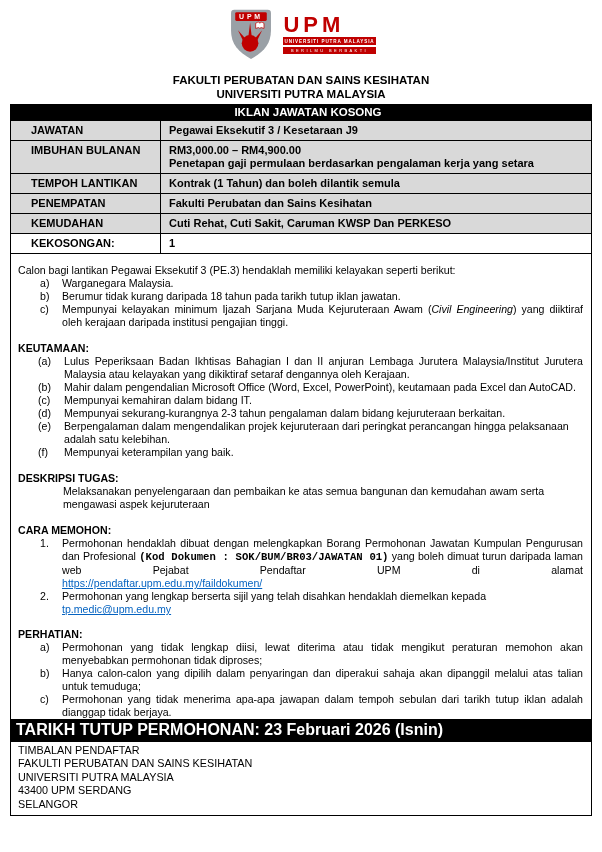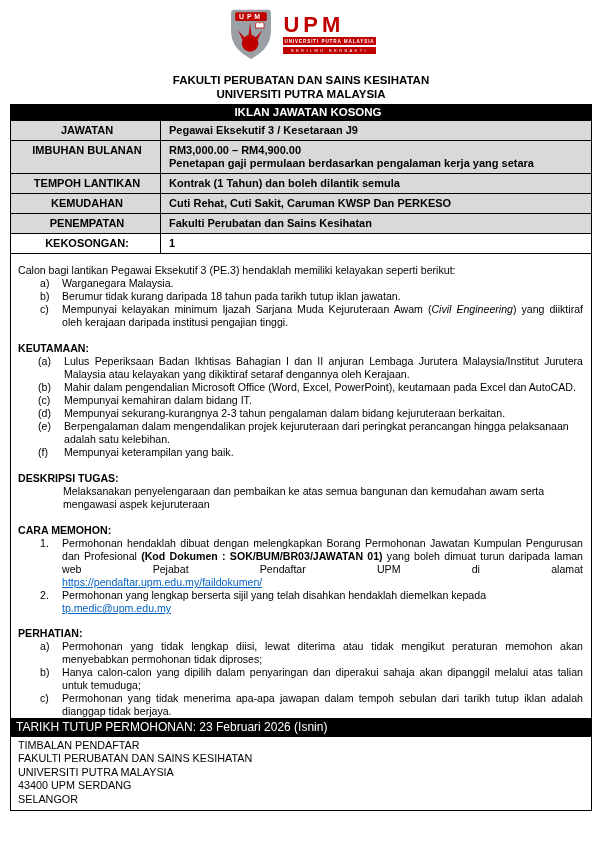--- a/index.html
+++ b/index.html
@@ -21,44 +21,44 @@
   
   .titles { text-align:center; margin-top:9px; font-weight:bold; font-size:11.5px; line-height:14px; }
 
   
   .banner { background:#000; color:#fff; font-weight:bold; font-size:11.5px; text-align:center; padding:2px 0 3px 14px; margin-top:3px; }
 
   
   .info-table { border-left:1px solid #000; border-right:1px solid #000; }
   .irow { display:flex; border-bottom:1px solid #000; background:#d9d9d9; }
   .irow.white { background:#ffffff; }
-  .ilabel { width:150px; border-right:1px solid #000; font-weight:bold; font-size:11px; padding:3px 4px 3px 7px; line-height:13px;text-align:center; }
+  .ilabel { width:150px; border-right:1px solid #000; font-weight:bold; font-size:11px; padding:3px 4px 3px 20px; line-height:13px; }
   .ivalue { flex:1; font-weight:bold; font-size:11px; padding:3px 4px 3px 8px; line-height:13px; }
 
   
   .body-box {
     border-left:1px solid #000; border-right:1px solid #000;
     padding:10px 8px 0 7px; font-size:10.6px; line-height:13px;
   }
   .sec { margin-bottom:13px; }
   .sec-heading { font-weight:bold; }
   .li { display:flex; }
   .li .marker { flex:0 0 22px; text-align:left; padding-left:0; }
   .li .txt { flex:1; }
   .ind1 { margin-left:22px; }
   .ind2 { margin-left:20px; }
   .just { text-align:justify; }
   .just-last { text-align:justify; text-align-last:justify; }
   .desc-body { margin-left:45px; }
   a.doc-link { color:#0563c1; text-decoration:underline; display:block; }
-  .b { font-weight:bold; }
+  .b { font-weight:bold;font-family:Liberation Mono, monospace; }
   .i { font-style:italic; }
 
   
-  .close-bar { background:#000; color:#fff; font-weight:normal; font-size:12px; padding:2px 0 3px 6px; }
+  .close-bar { background:#000; color:#fff; font-weight:bold; font-size:16px; padding:2px 0 3px 6px; }
   .footer {
     border-left:1px solid #000; border-right:1px solid #000; border-bottom:1px solid #000;
     padding:2px 8px 4px 7px; font-size:10.8px; line-height:13.4px;
   }
 </style>
 </head>
 <body>
 
 <div class="page">
   <div class="inner">
@@ -98,26 +98,26 @@
         <div class="ivalue">
           <div>RM3,000.00 – RM4,900.00</div>
           <div>Penetapan gaji permulaan berdasarkan pengalaman kerja yang setara</div>
         </div>
       </div>
       <div class="irow">
         <div class="ilabel">TEMPOH LANTIKAN</div>
         <div class="ivalue">Kontrak (1 Tahun) dan boleh dilantik semula</div>
       </div>
       <div class="irow">
+        <div class="ilabel">PENEMPATAN</div>
+        <div class="ivalue">Fakulti Perubatan dan Sains Kesihatan</div>
+      </div>
+      <div class="irow">
         <div class="ilabel">KEMUDAHAN</div>
         <div class="ivalue">Cuti Rehat, Cuti Sakit, Caruman KWSP Dan PERKESO</div>
-      </div>
-      <div class="irow">
-        <div class="ilabel">PENEMPATAN</div>
-        <div class="ivalue">Fakulti Perubatan dan Sains Kesihatan</div>
       </div>
       <div class="irow white">
         <div class="ilabel">KEKOSONGAN:</div>
         <div class="ivalue">1</div>
       </div>
     </div>
 
     <div class="body-box">
 
       <div class="sec">

